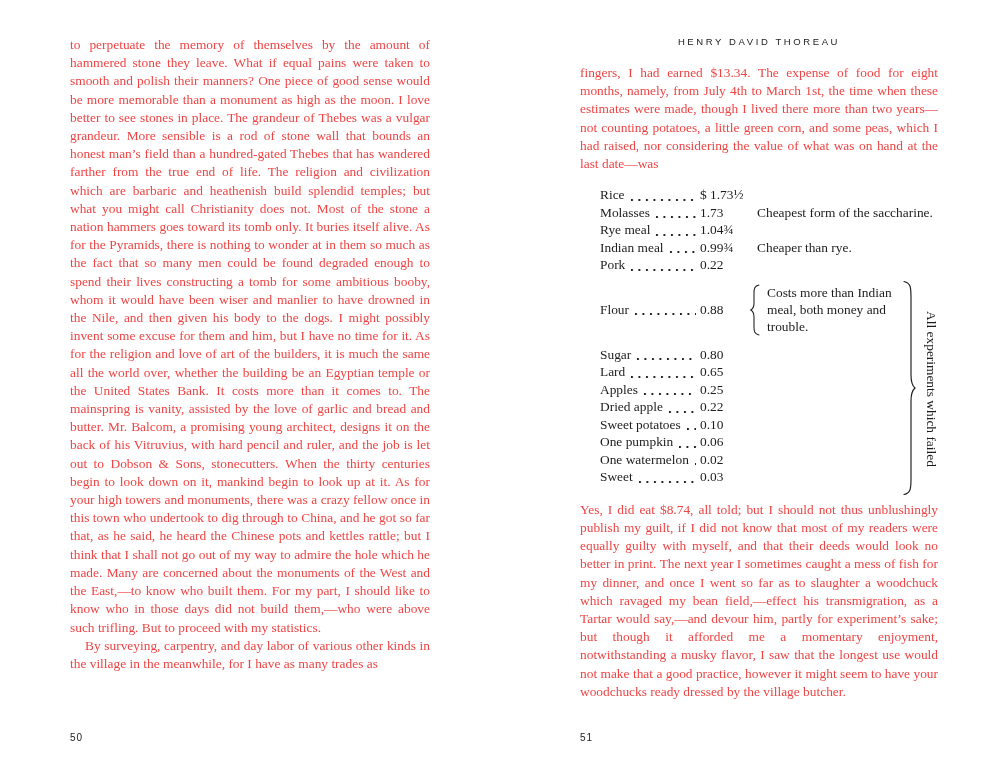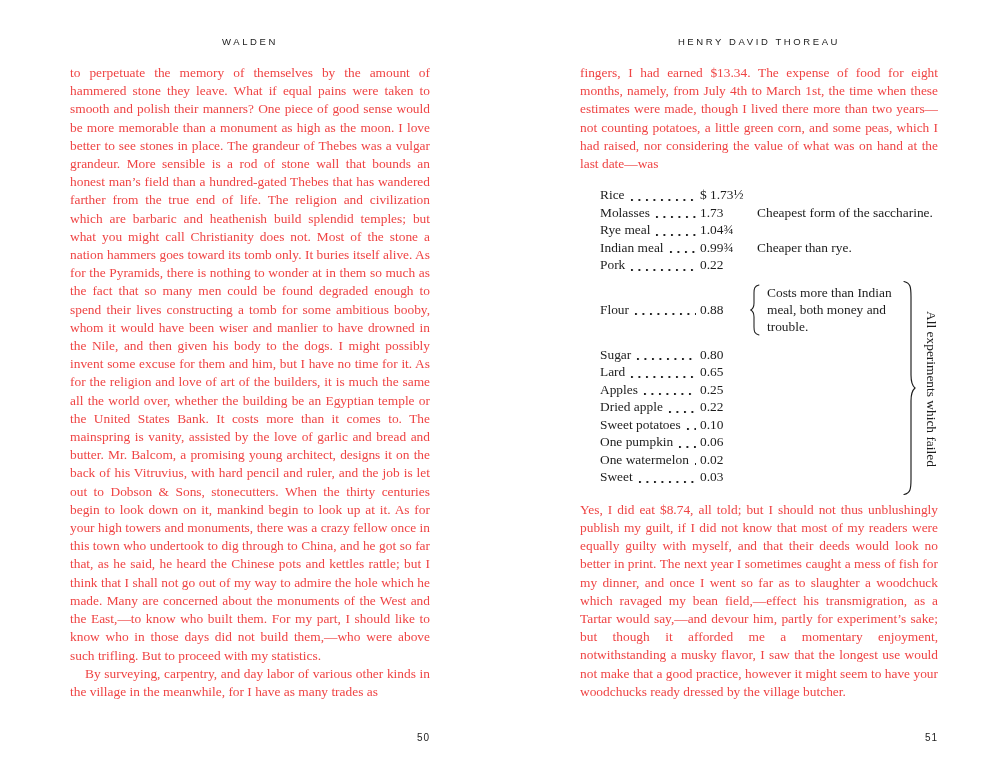--- a/index.html
+++ b/index.html
@@ -22,21 +22,21 @@
     text-align:center; margin:0 0 17px 0; white-space:nowrap;
   }
 
   .para {
     margin:0; font-size:13.4px; line-height:18.2px;
     text-align:justify; color:#ef4444;
   }
   .para.indent { text-indent:15px; }
 
   .folio {
-    position:absolute; bottom:25px; text-align:right;
+    position:absolute; bottom:25px; text-align:left;
     font-family:"Liberation Sans", sans-serif; font-size:10px;
     letter-spacing:1px; color:#222;
   }
   #page-left  .folio { left:70px; width:360px; }
   #page-right .folio { left:76px; width:358px; }
 
   
   .expense-table { position:relative; margin:13px 0 15px 0; font-size:13.4px; line-height:17.5px; }
   .tr { display:flex; align-items:flex-end; }
   .money { display:flex; align-items:baseline; flex:none; width:148px; margin-left:20px; }
@@ -60,21 +60,20 @@
     text-align:center; font-size:13.4px; white-space:nowrap; color:#1c1c1c;
   }
 </style>
 </head>
 <body>
 
 <div class="spread">
 
   <div class="page" id="page-left">
     <div class="textblock">
-      <div class="running-head">WALDEN</div>
       <p class="para">to perpetuate the memory of themselves by the amount of hammered stone they leave. What if equal pains were taken to smooth and polish their manners? One piece of good sense would be more memorable than a monument as high as the moon. I love better to see stones in place. The grandeur of Thebes was a vulgar grandeur. More sensible is a rod of stone wall that bounds an honest man’s field than a hundred-gated Thebes that has wandered farther from the true end of life. The religion and civilization which are barbaric and heathenish build splendid temples; but what you might call Christianity does not. Most of the stone a nation hammers goes toward its tomb only. It buries itself alive. As for the Pyramids, there is nothing to wonder at in them so much as the fact that so many men could be found degraded enough to spend their lives constructing a tomb for some ambitious booby, whom it would have been wiser and manlier to have drowned in the Nile, and then given his body to the dogs. I might possibly invent some excuse for them and him, but I have no time for it. As for the religion and love of art of the builders, it is much the same all the world over, whether the building be an Egyptian temple or the United States Bank. It costs more than it comes to. The mainspring is vanity, assisted by the love of garlic and bread and butter. Mr. Balcom, a promising young architect, designs it on the back of his Vitruvius, with hard pencil and ruler, and the job is let out to Dobson &amp; Sons, stonecutters. When the thirty centuries begin to look down on it, mankind begin to look up at it. As for your high towers and monuments, there was a crazy fellow once in this town who undertook to dig through to China, and he got so far that, as he said, he heard the Chinese pots and kettles rattle; but I think that I shall not go out of my way to admire the hole which he made. Many are concerned about the monuments of the West and the East,—to know who built them. For my part, I should like to know who in those days did not build them,—who were above such trifling. But to proceed with my statistics.</p>
       <p class="para indent">By surveying, carpentry, and day labor of various other kinds in the village in the meanwhile, for I have as many trades as</p>
     </div>
     <div class="folio">50</div>
   </div>
 
   <div class="page" id="page-right">
     <div class="textblock">
       <div class="running-head">HENRY DAVID THOREAU</div>
       <p class="para">fingers, I had earned $13.34. The expense of food for eight months, namely, from July 4th to March 1st, the time when these estimates were made, though I lived there more than two years—not counting potatoes, a little green corn, and some peas, which I had raised, nor considering the value of what was on hand at the last date—was</p>

